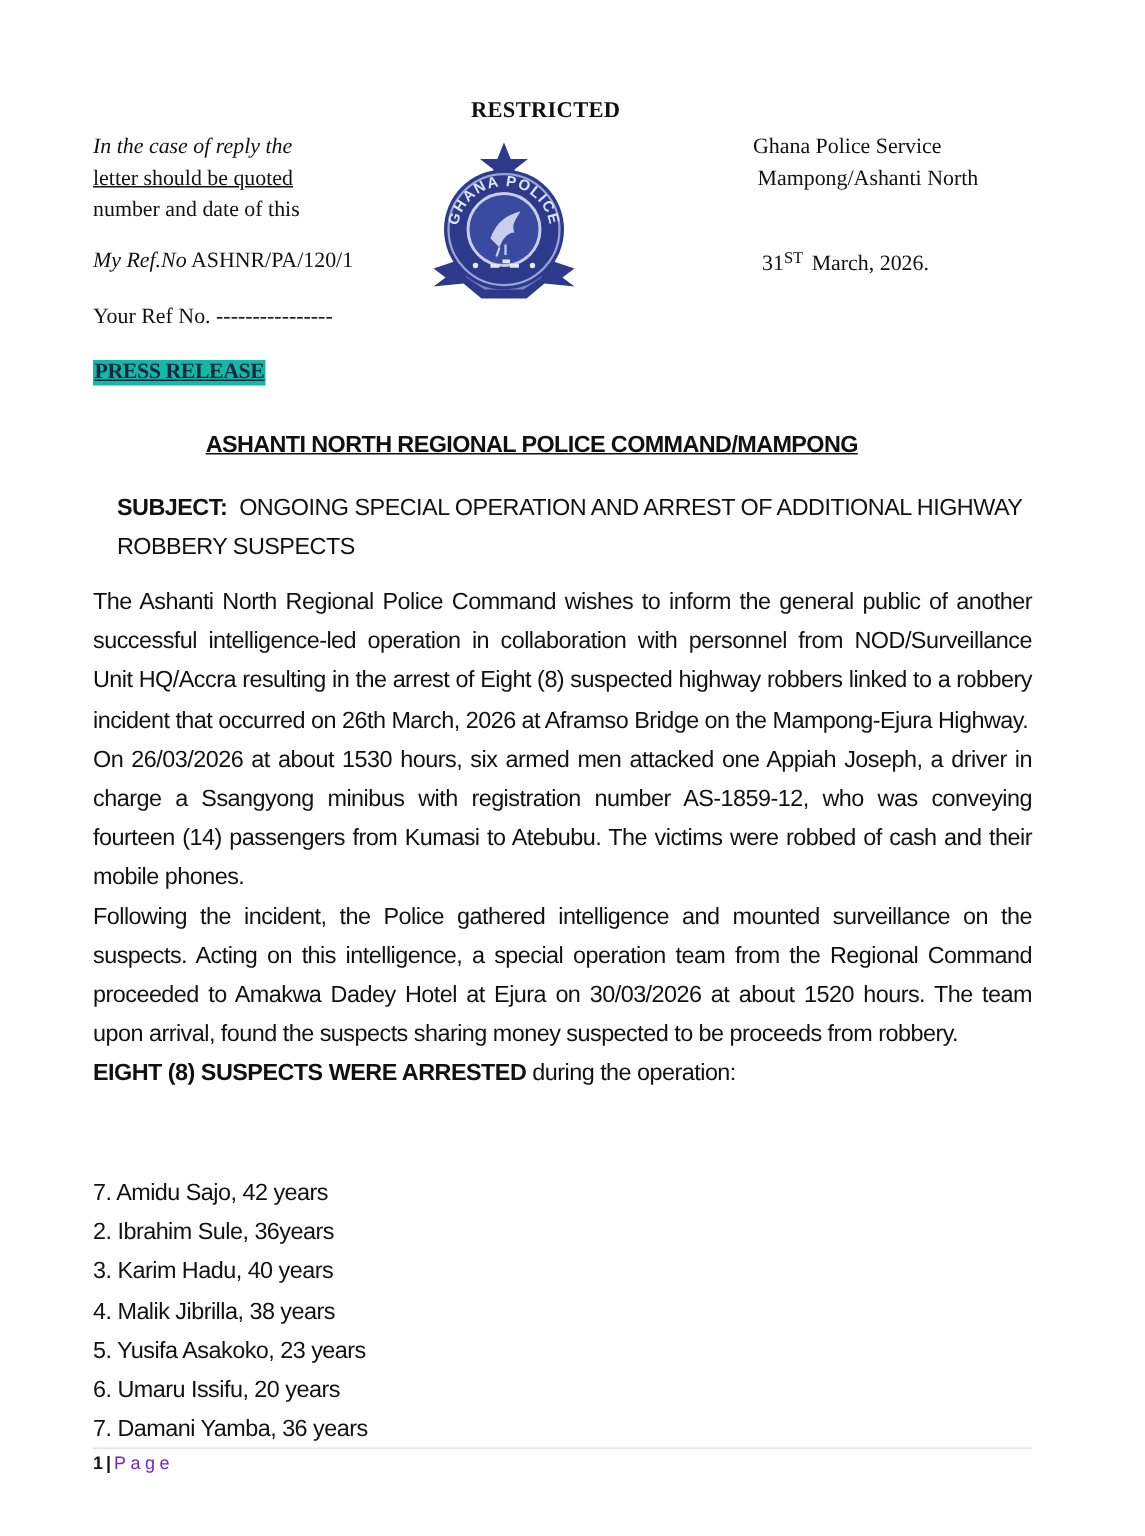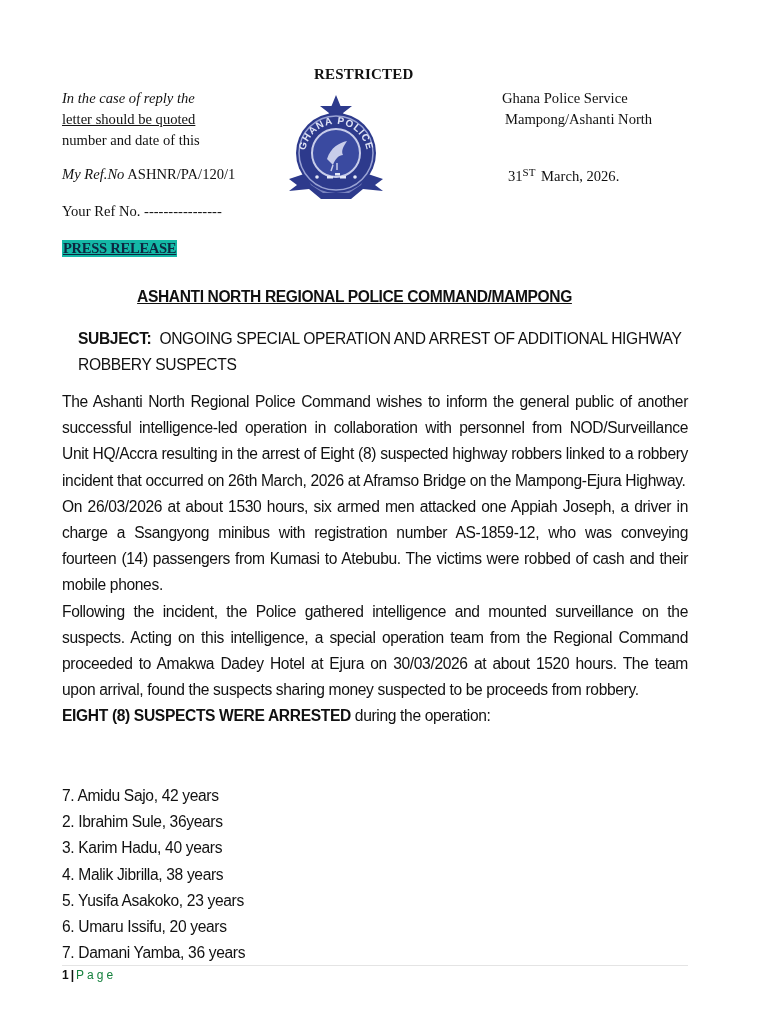--- a/index.html
+++ b/index.html
@@ -36,21 +36,21 @@
   #para-block { left: 62px; top: 389px; width: 626px; line-height: 26.2px; }
   #para-block p { margin: 0; text-align: justify; }
   #para-block .arrest-line b { font-weight: bold; }
 
   #suspects { left: 62px; top: 783px; line-height: 26.2px; margin: 0; padding: 0; list-style: none; }
 
   #footer-rule { left: 62px; top: 965px; width: 626px; height: 1px; background: #e4e4e4; }
   #footer { left: 62px; top: 968px; font-size: 12px; }
   #footer .num { font-weight: bold; color: #111; }
   #footer .sep { font-weight: bold; color: #111; margin: 0 2px; }
-  #footer .pg { color: #15803d; letter-spacing: 3px; }
+  #footer .pg { color: #6d28d9; letter-spacing: 3px; }
 </style>
 </head>
 <body>
 
 <div class="abs serif" id="restricted">RESTRICTED</div>
 
 <div class="abs serif lh" id="reply-block">
   <div class="i">In the case of reply the</div>
   <div class="u">letter should be quoted</div>
   <div>number and date of this</div>

